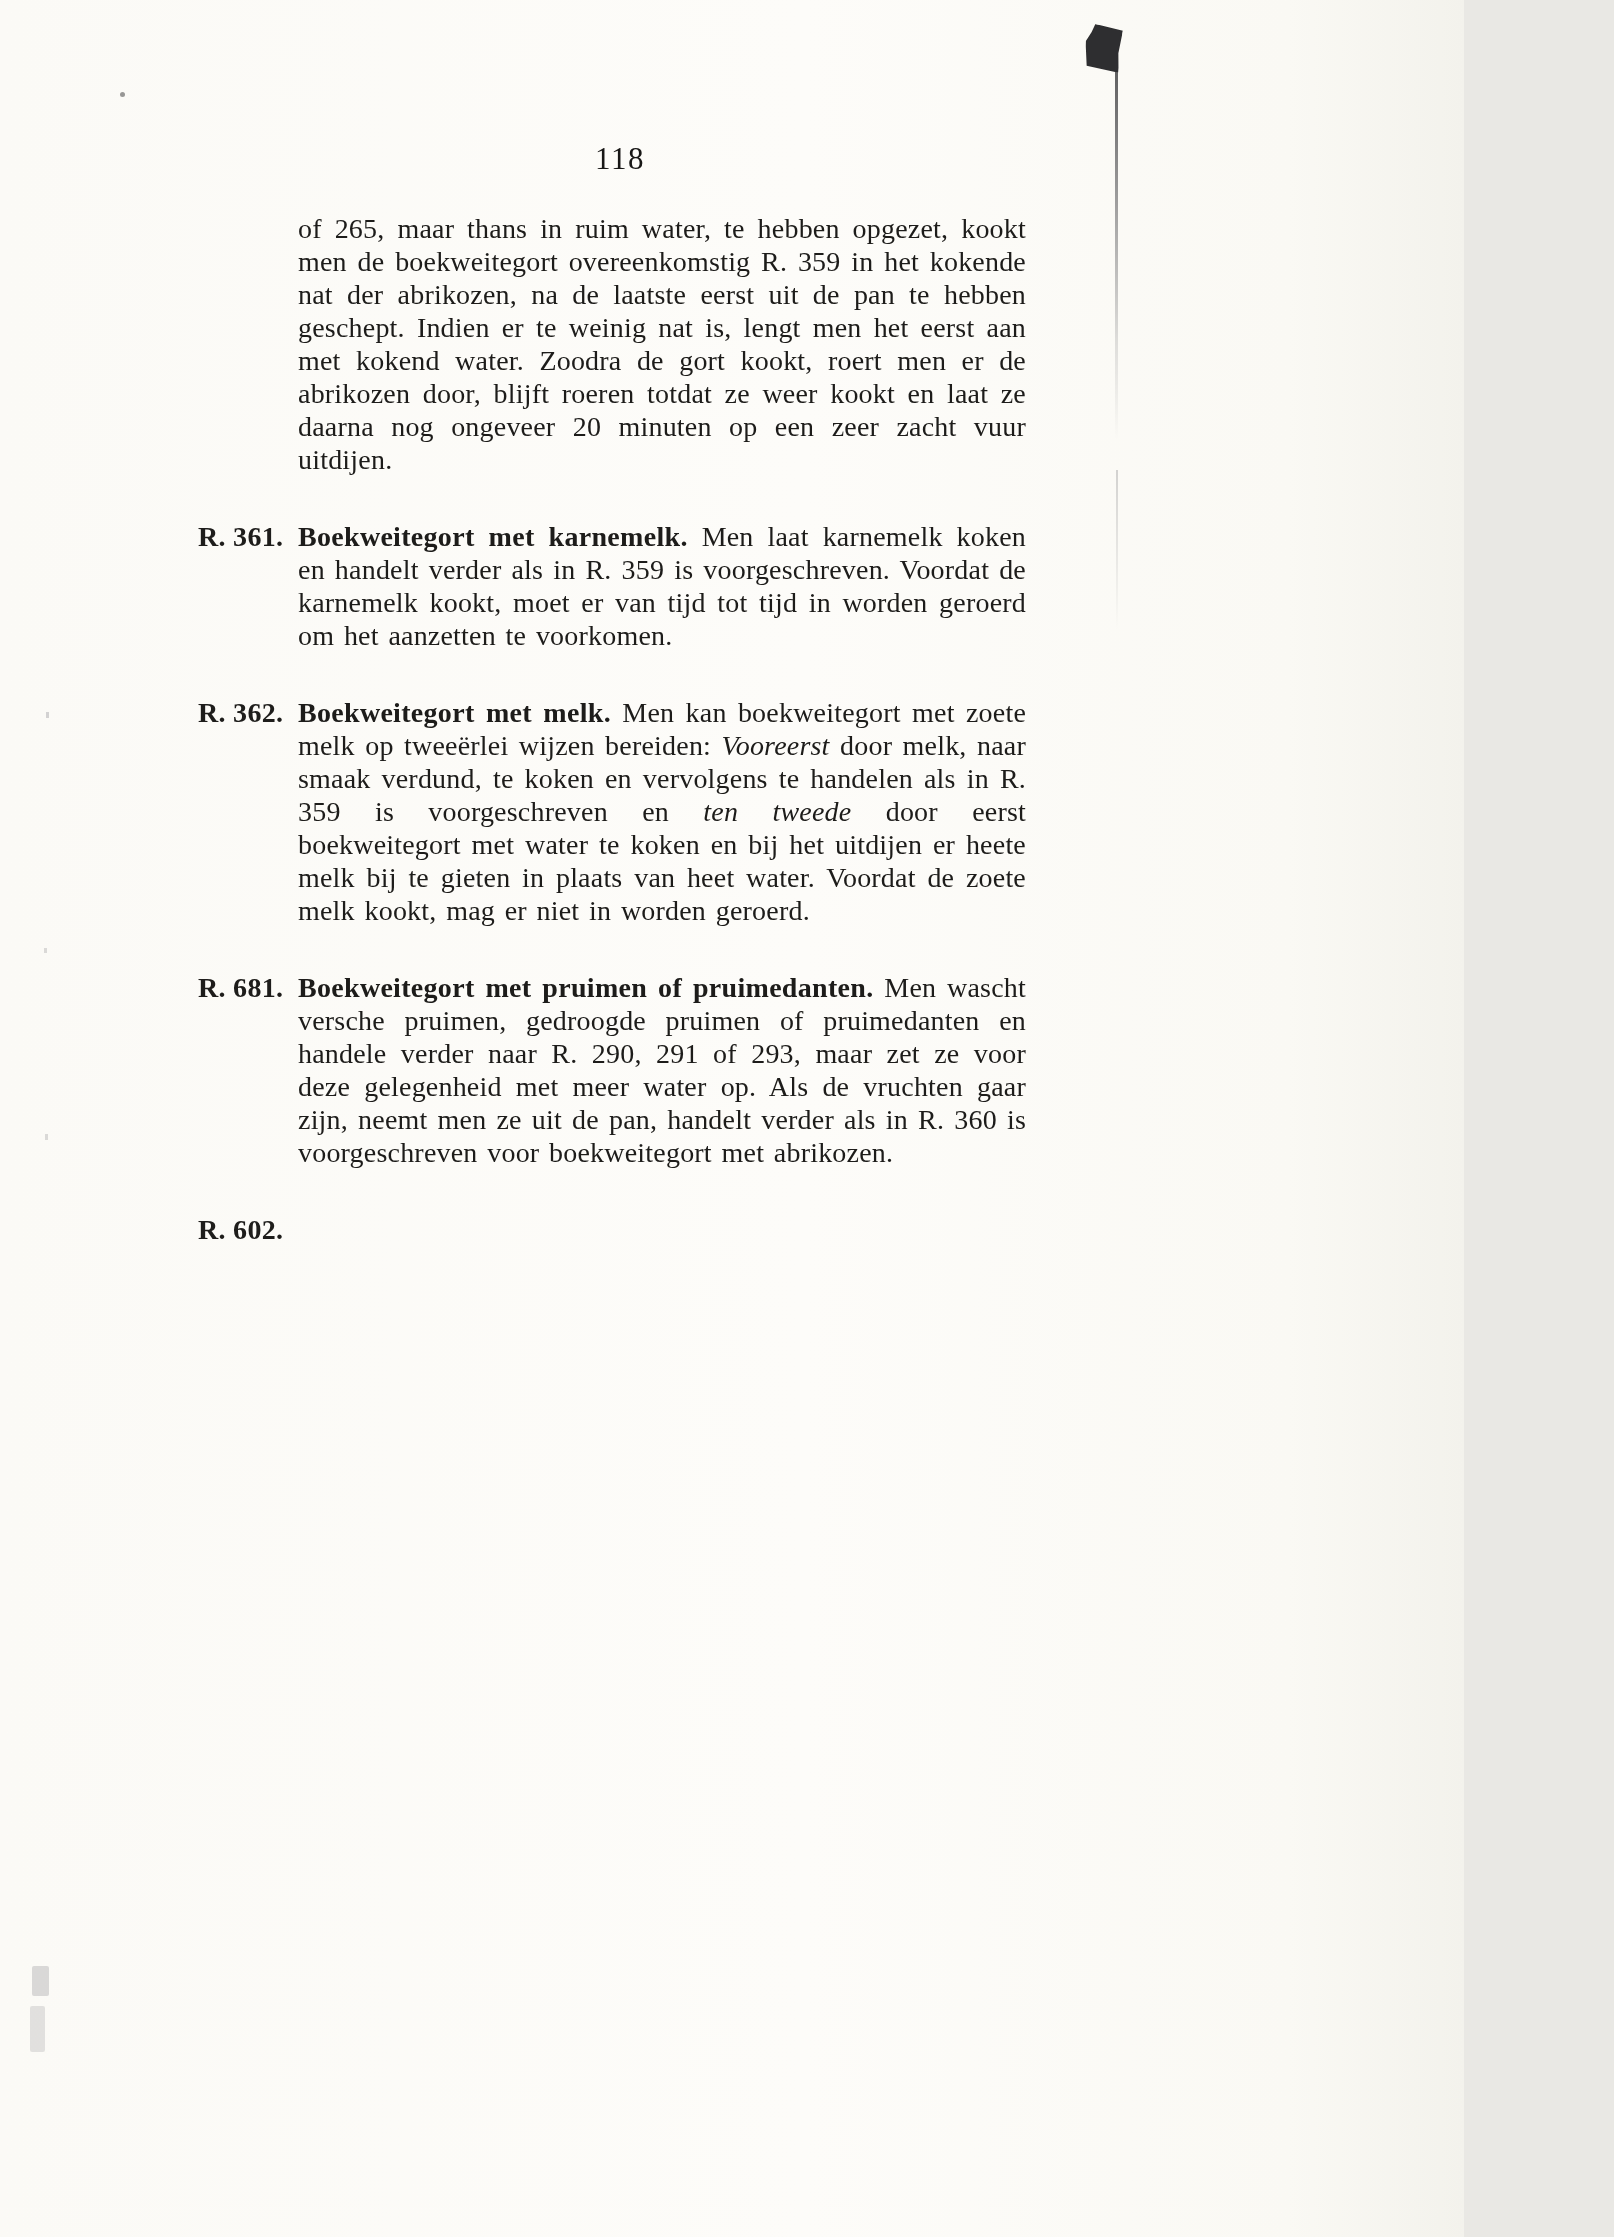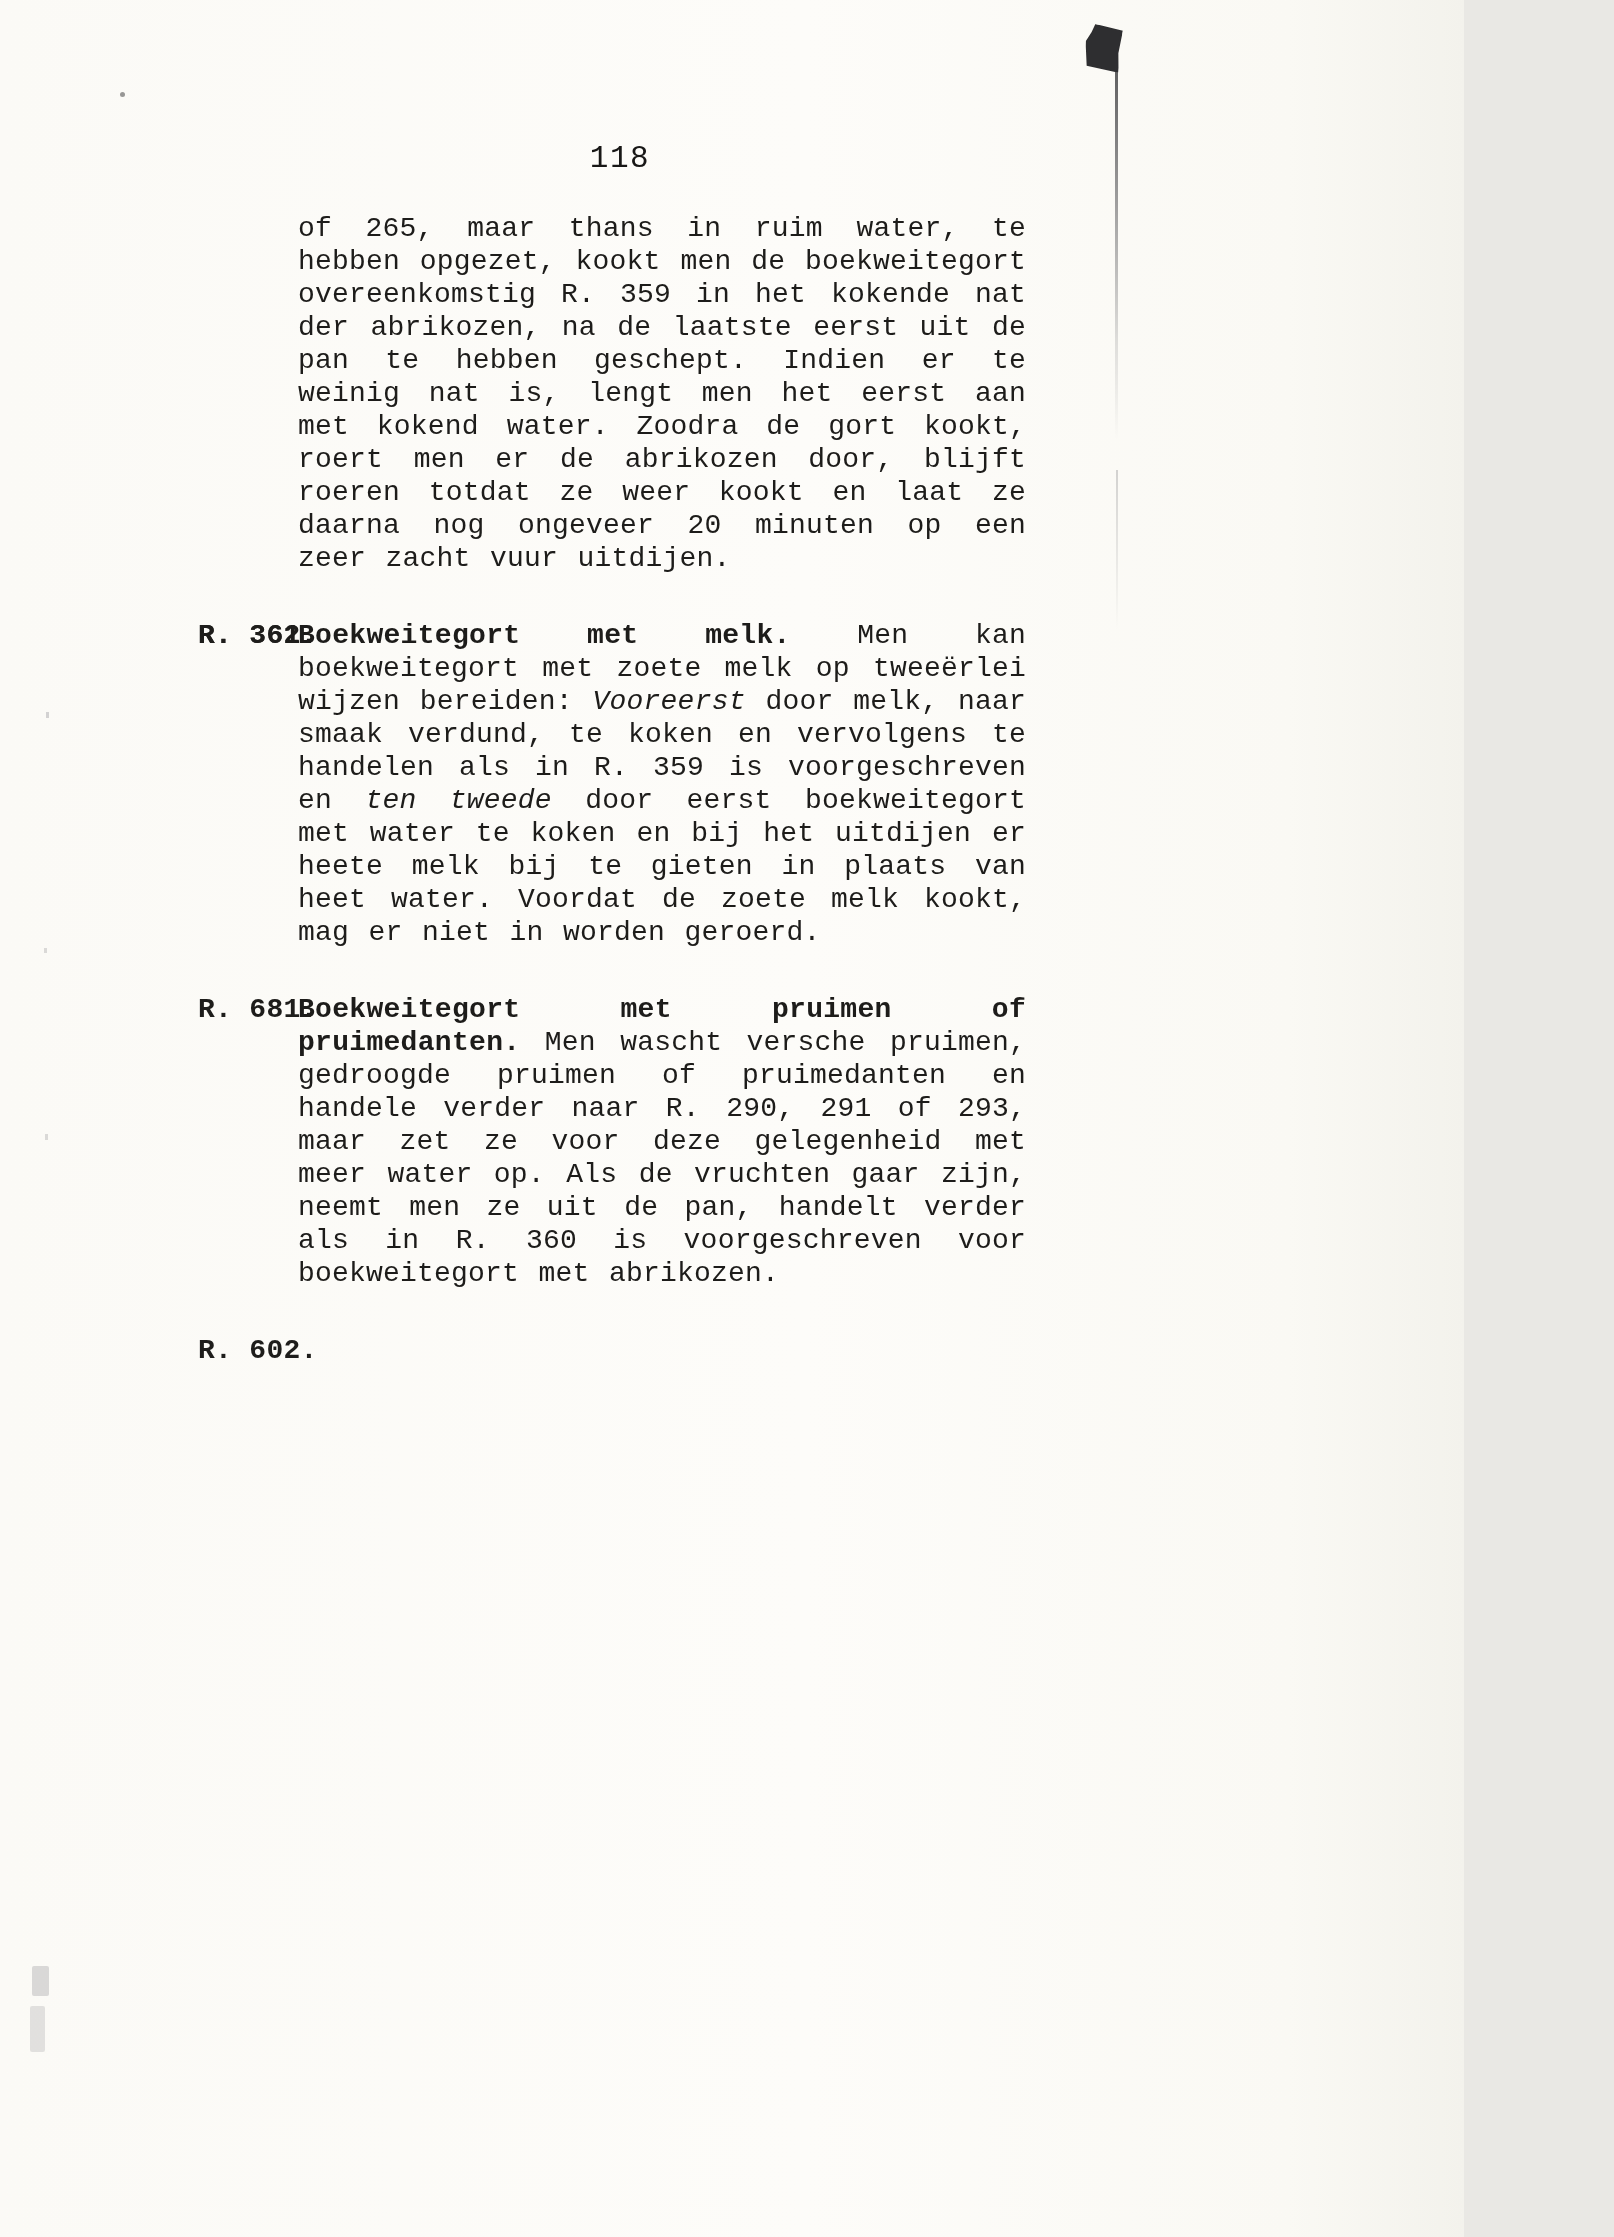--- a/index.html
+++ b/index.html
@@ -9,21 +9,21 @@
     background: #e9e8e4;
     overflow: hidden;
   }
   .scan {
     position: relative;
     width: 1464px;
     height: 2237px;
     overflow: hidden;
     background: linear-gradient(90deg, #fbfaf6 0%, #fdfcf9 55%, #faf9f4 88%, #f3f2ec 100%);
     color: #1e1d1b;
-    font-family: Liberation Mono, monospace;
+    font-family: Liberation Serif, serif;
     -webkit-font-smoothing: antialiased;
   }
 
   .page-number {
     position: absolute;
     top: 141px;
     left: 295px;
     width: 650px;
     text-align: center;
     font-size: 31px;
@@ -117,20 +117,21 @@
   <div class="artifact speck-3"></div>
 
   <div class="page-number">118</div>
 
   <main class="content">
 
     <p class="para continuation">of 265, maar thans in ruim water, te hebben opgezet, kookt men de boekweitegort overeenkomstig R. 359 in het kokende nat der abrikozen, na de laatste eerst uit de pan te hebben geschept. Indien er te weinig nat is, lengt men het eerst aan met kokend water. Zoodra de gort kookt, roert men er de abrikozen door, blijft roeren totdat ze weer kookt en laat ze daarna nog ongeveer 20 minuten op een zeer zacht vuur uitdijen.</p>
 
     <section class="recipe">
       <span class="recipe-label">R. 361.</span>
+      <p class="para recipe-body"><b class="recipe-title">Boekweitegort met karnemelk.</b><span> Men laat karnemelk koken en handelt verder als in R. 359 is voorgeschreven. Voordat de karnemelk kookt, moet er van tijd tot tijd in worden geroerd om het aanzetten te voorkomen.</span></p>
     </section>
 
     <section class="recipe">
       <span class="recipe-label">R. 362.</span>
       <p class="para recipe-body"><b class="recipe-title">Boekweitegort met melk.</b><span> Men kan boekweitegort met zoete melk op tweeërlei wijzen bereiden: </span><i class="it">Vooreerst</i><span> door melk, naar smaak verdund, te koken en vervolgens te handelen als in R. 359 is voorgeschreven en </span><i class="it">ten tweede</i><span> door eerst boekweitegort met water te koken en bij het uitdijen er heete melk bij te gieten in plaats van heet water. Voordat de zoete melk kookt, mag er niet in worden geroerd.</span></p>
     </section>
 
     <section class="recipe">
       <span class="recipe-label">R. 681.</span>
       <p class="para recipe-body"><b class="recipe-title">Boekweitegort met pruimen of pruimedanten.</b><span> Men wascht versche pruimen, gedroogde pruimen of pruimedanten en handele verder naar R. 290, 291 of 293, maar zet ze voor deze gelegenheid met meer water op. Als de vruchten gaar zijn, neemt men ze uit de pan, handelt verder als in R. 360 is voorgeschreven voor boekweitegort met abrikozen.</span></p>

